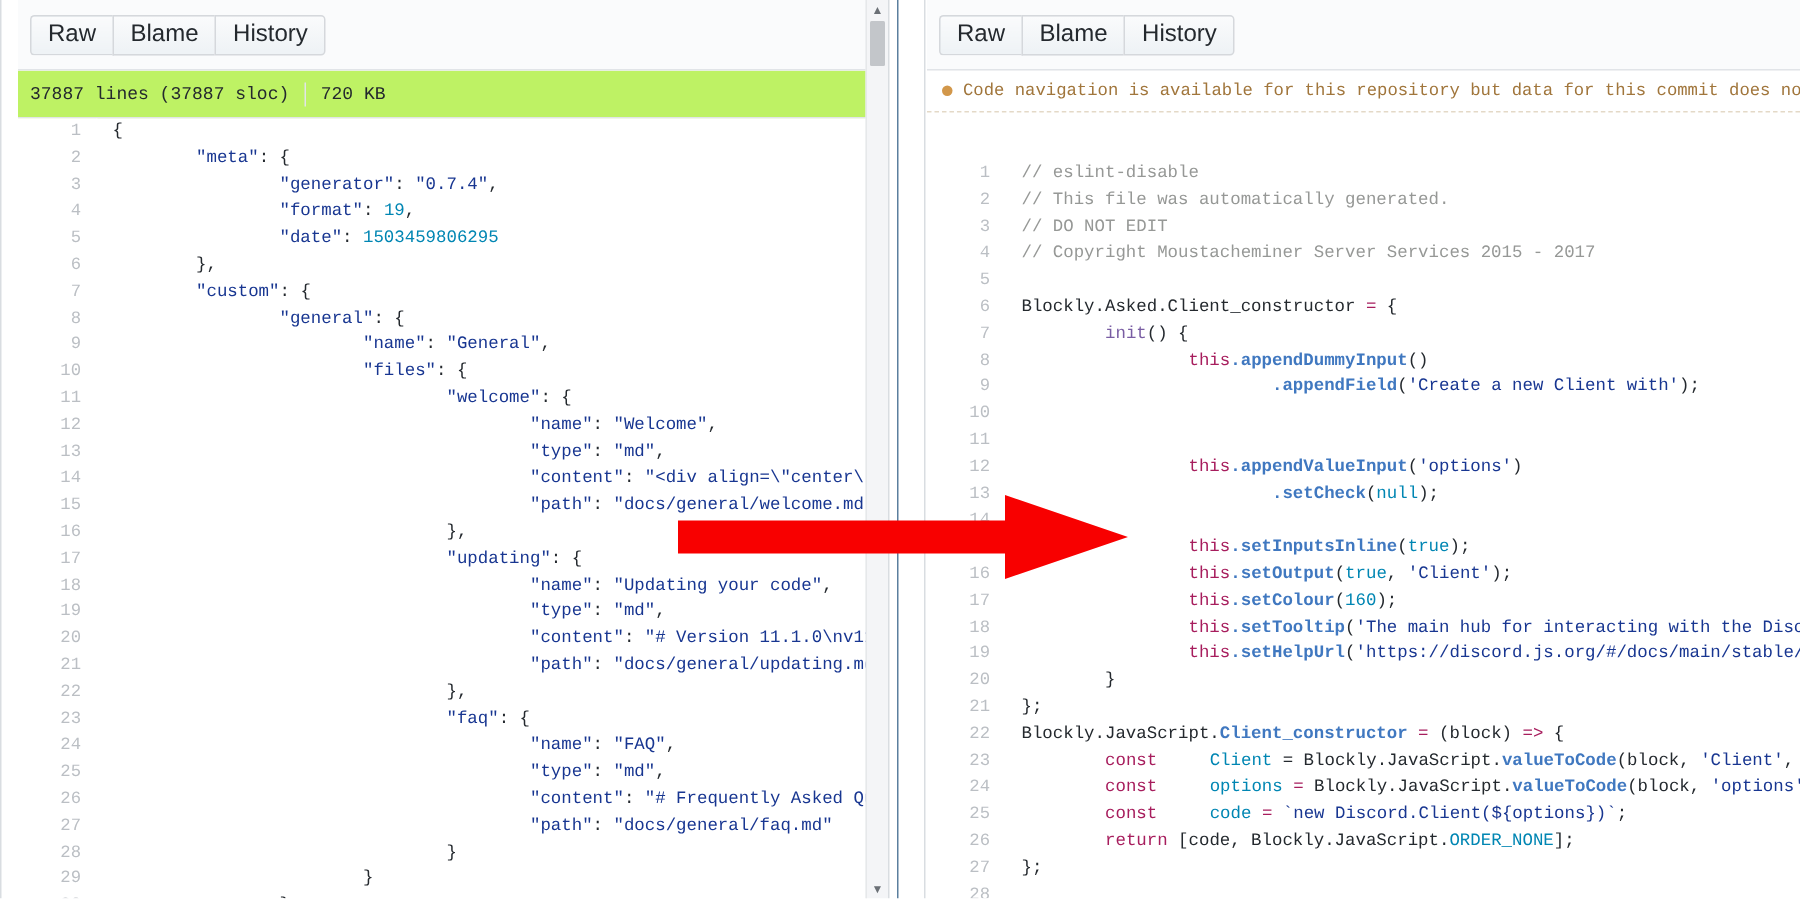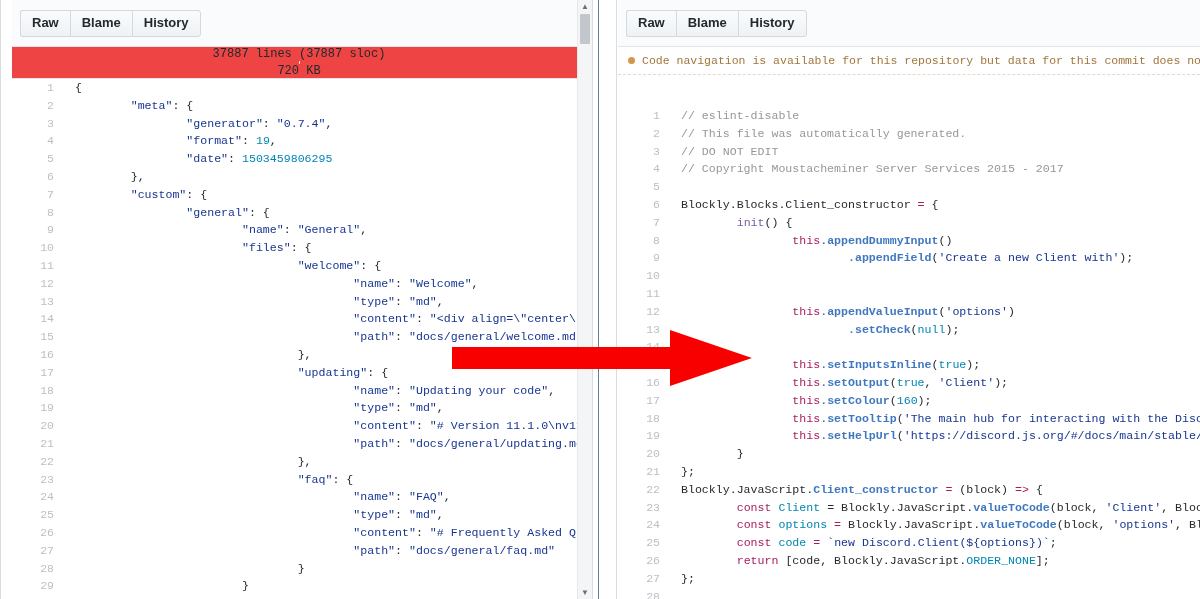--- a/index.html
+++ b/index.html
@@ -52,22 +52,22 @@
     position: relative;
   }
   .btn-group {
     position: absolute;
     left: 8px;
     top: 10px;
     display: flex;
   }
   .btn-group .btn {
     font-family: "Liberation Sans", sans-serif;
-    font-size: 13px;
-    font-weight: bold;
+    font-size: 16px;
+    font-weight: normal;
     color: #24292e;
     background: #eff3f6;
     background-image: linear-gradient(-180deg, #fafbfc 0%, #eff3f6 90%);
     border: 1px solid #d5d8dc;
     border-right-width: 0;
     padding: 5px 11px 6px 11px;
     line-height: 14px;
     cursor: pointer;
     white-space: nowrap;
   }
@@ -75,31 +75,30 @@
     border-radius: 3px 0 0 3px;
   }
   .btn-group .btn:last-child {
     border-right-width: 1px;
     border-radius: 0 3px 3px 0;
   }
 
   
   .file-meta {
     height: 32px;
-    background: #ef4444;
+    background: #bef264;
     border-bottom: 1px solid #e1e4e8;
     box-sizing: border-box;
     display: flex;
     align-items: center;
     padding-left: 8px;
     font-family: "Liberation Mono", monospace;
     font-size: 12px;
     color: #24292e;
     white-space: nowrap;
-    flex-direction: column;
   }
   .file-meta .sep {
     display: inline-block;
     width: 1px;
     height: 16px;
     background: #e1e4e8;
     margin: 0 10px;
   }
 
   
@@ -173,21 +172,21 @@
   .t-str   { color: #183691; }
   .t-num   { color: #0086b3; }
   .t-punct { color: #24292e; }
   .t-com   { color: #969896; text-align: center; }   
   .t-plain { color: #24292e; }
   .t-prop  { color: #4078c0; font-weight: bold; }   
   .t-meth  { color: #795da3; }   
   .t-kw    { color: #a71d5d; }   
   .t-lit   { color: #0086b3; }   
   .t-sq    { color: #183691; }   
-  .t-var   { color: #0086b3; }
+  .t-var   { color: #0086b3; margin-left: 28px; }
   .t-op    { color: #a71d5d; }
   .t-const { color: #0086b3; text-align: right; }
 
   
   .vscroll {
     position: absolute;
     top: 0;
     bottom: 0;
     width: 14px;
     background: #f4f5f7;
@@ -444,21 +443,21 @@
               <tr>
                 <td class="ln">4</td>
                 <td class="lc"><span class="t-com">// Copyright Moustacheminer Server Services 2015 - 2017</span></td>
               </tr>
               <tr>
                 <td class="ln">5</td>
                 <td class="lc"><span class="t-plain"></span></td>
               </tr>
               <tr>
                 <td class="ln">6</td>
-                <td class="lc"><span class="t-plain">Blockly.Blocks.Client_constructor </span><span class="t-op">=</span><span class="t-plain"> {</span></td>
+                <td class="lc"><span class="t-plain">Blockly.Asked.Client_constructor </span><span class="t-op">=</span><span class="t-plain"> {</span></td>
               </tr>
               <tr>
                 <td class="ln">7</td>
                 <td class="lc"><span class="t-plain">        </span><span class="t-meth">init</span><span class="t-plain">() {</span></td>
               </tr>
               <tr>
                 <td class="ln">8</td>
                 <td class="lc"><span class="t-plain">                </span><span class="t-kw">this</span><span class="t-prop">.appendDummyInput</span><span class="t-plain">()</span></td>
               </tr>
               <tr>

